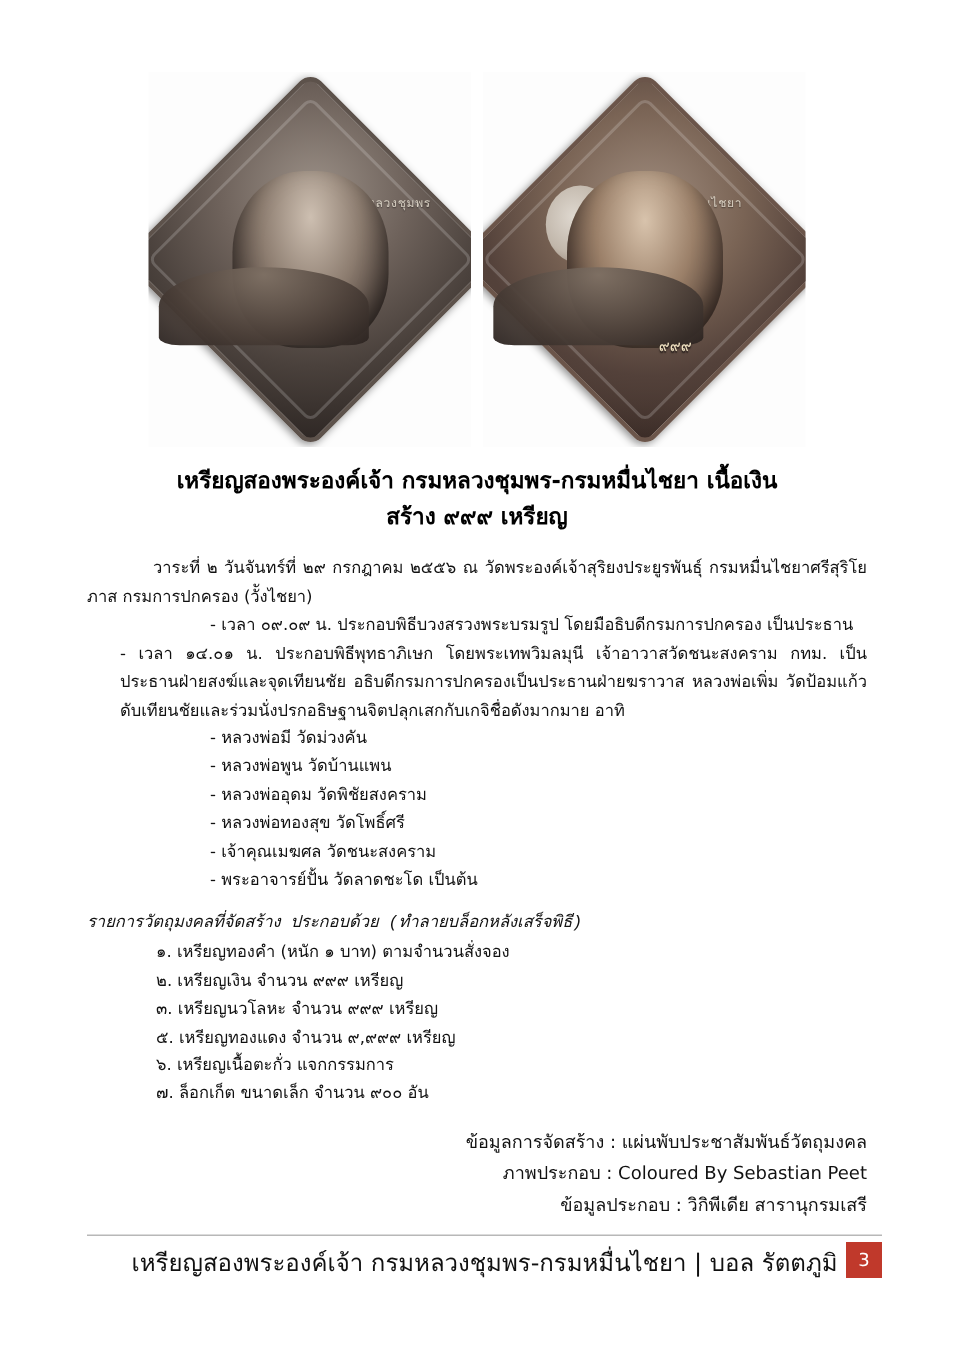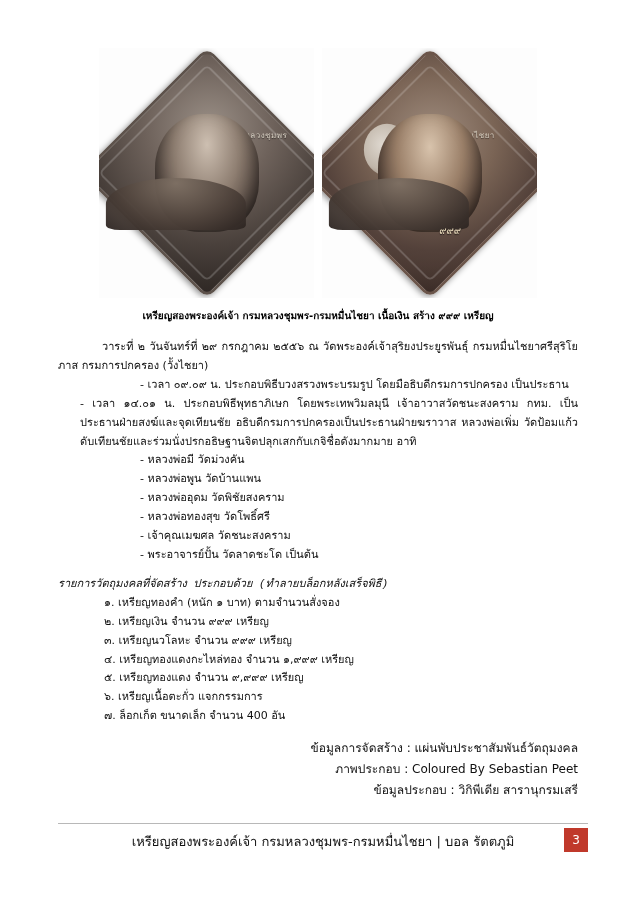--- a/index.html
+++ b/index.html
@@ -129,21 +129,21 @@
     bottom: 52px;
     transform: rotate(-45deg);
     font-size: 10px;
     color: #f0e2c2;
     text-shadow: 0 1px 1px rgba(0,0,0,.7);
   }
 
   .caption {
     text-align: center;
     font-weight: bold;
-    font-size: 10px;
+    font-size: 15px;
     color: #000;
     margin-top: 10px;
     line-height: 1.6;
   }
 
   
   .body-text {
     margin-top: 14px;
     font-size: 11px;
     line-height: 1.72;
@@ -186,21 +186,21 @@
     margin-bottom: 6px;
   }
   .footer-row {
     display: flex;
     align-items: center;
     justify-content: center;
     position: relative;
     height: 22px;
   }
   .footer-text {
-    font-size: 13px;
+    font-size: 16px;
     color: #111;
   }
   .page-badge {
     position: absolute;
     right: 0;
     top: -2px;
     width: 24px;
     height: 24px;
     background: #c0392b;
     color: #fff;
@@ -258,24 +258,23 @@
       <div class="dash-line">- หลวงพ่ออุดม วัดพิชัยสงคราม</div>
       <div class="dash-line">- หลวงพ่อทองสุข วัดโพธิ์ศรี</div>
       <div class="dash-line">- เจ้าคุณเมฆศล วัดชนะสงคราม</div>
       <div class="dash-line">- พระอาจารย์ปั้น วัดลาดชะโด เป็นต้น</div>
 
       <div class="section-title">รายการวัตถุมงคลที่จัดสร้าง ประกอบด้วย (ทำลายบล็อกหลังเสร็จพิธี)</div>
 
       <div class="num-line">๑. เหรียญทองคำ (หนัก ๑ บาท) ตามจำนวนสั่งจอง</div>
       <div class="num-line">๒. เหรียญเงิน จำนวน ๙๙๙ เหรียญ</div>
       <div class="num-line">๓. เหรียญนวโลหะ จำนวน ๙๙๙ เหรียญ</div>
-      <div class="num-line">๔. เหรียญทองแดงกะไหล่ทอง จำนวน ๑,๙๙๙ เหรียญ</div>
       <div class="num-line">๕. เหรียญทองแดง จำนวน ๙,๙๙๙ เหรียญ</div>
       <div class="num-line">๖. เหรียญเนื้อตะกั่ว แจกกรรมการ</div>
-      <div class="num-line">๗. ล็อกเก็ต ขนาดเล็ก จำนวน 400 อัน</div>
+      <div class="num-line">๗. ล็อกเก็ต ขนาดเล็ก จำนวน ๙๐๐ อัน</div>
 
     </div>
 
     <div class="credits">
       <div>ข้อมูลการจัดสร้าง : แผ่นพับประชาสัมพันธ์วัตถุมงคล</div>
       <div>ภาพประกอบ : Coloured By Sebastian Peet</div>
       <div>ข้อมูลประกอบ : วิกิพีเดีย สารานุกรมเสรี</div>
 
     </div>
 

